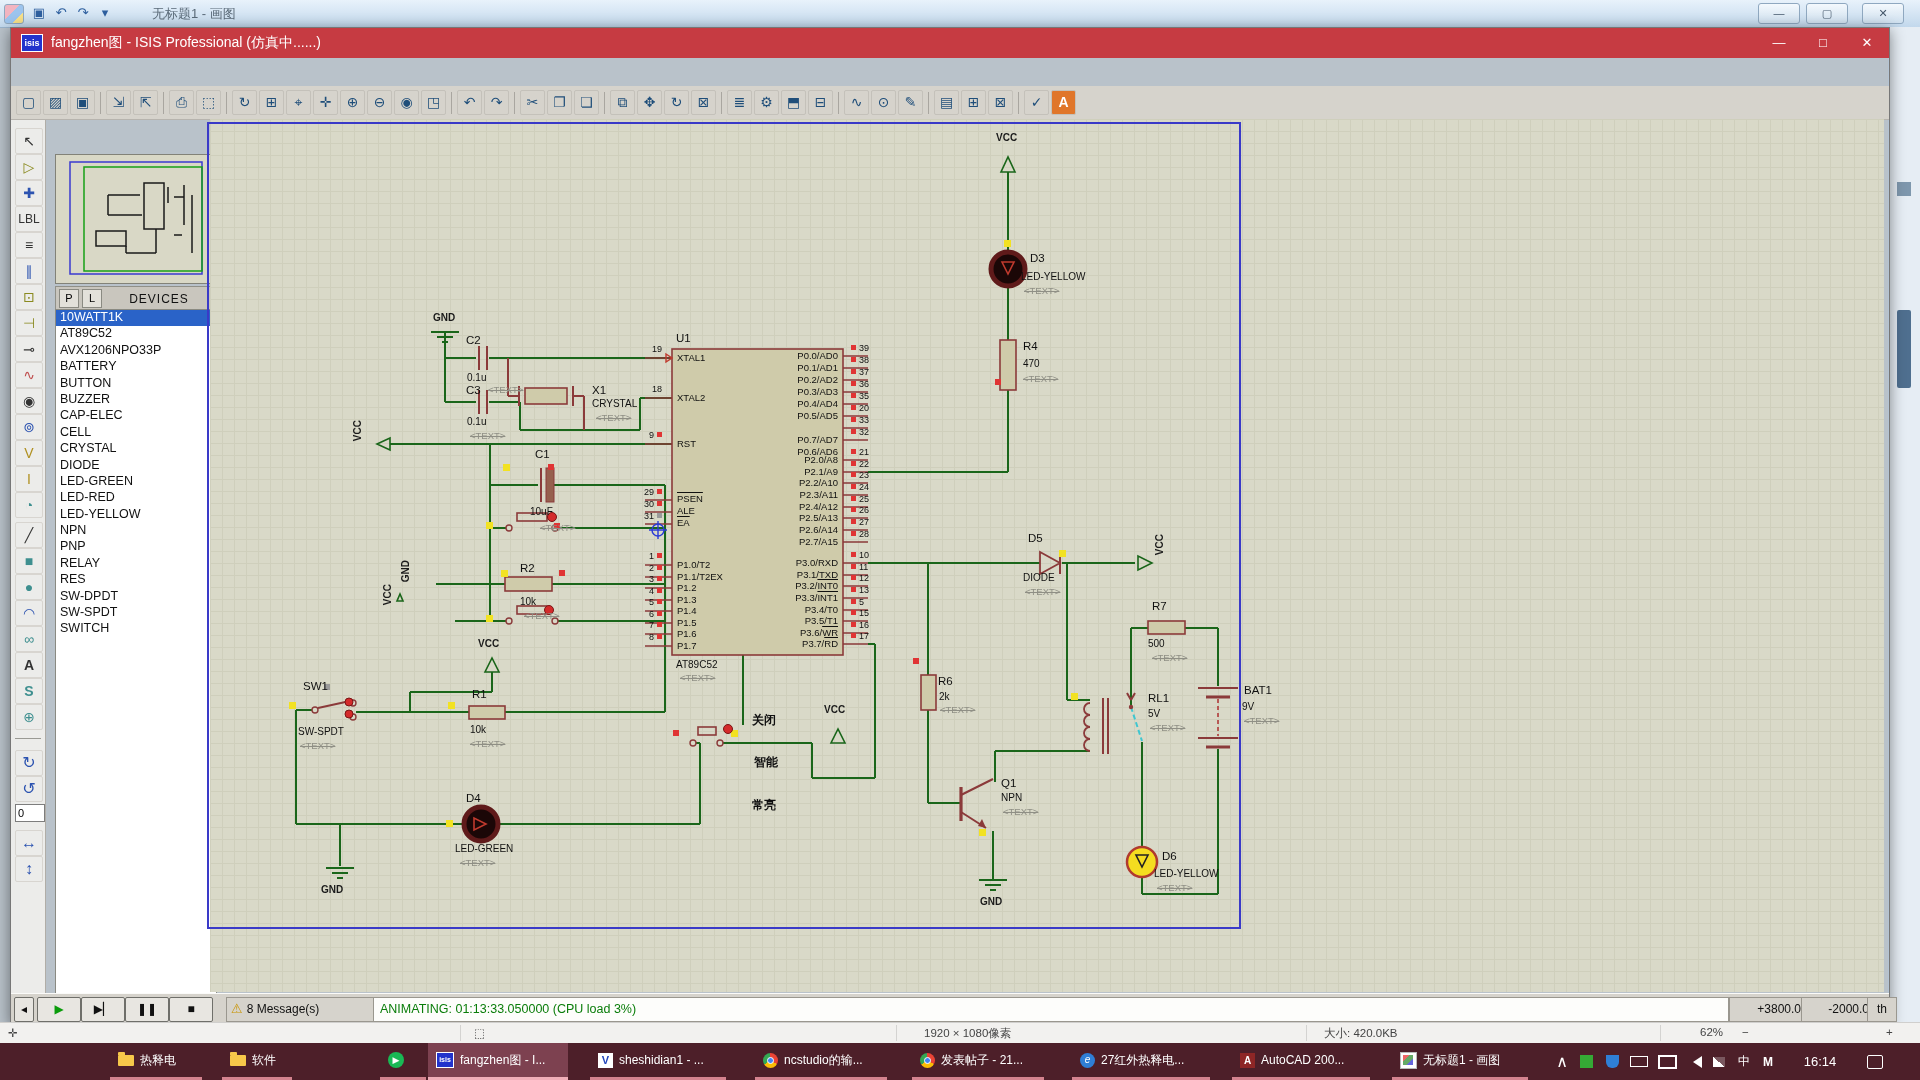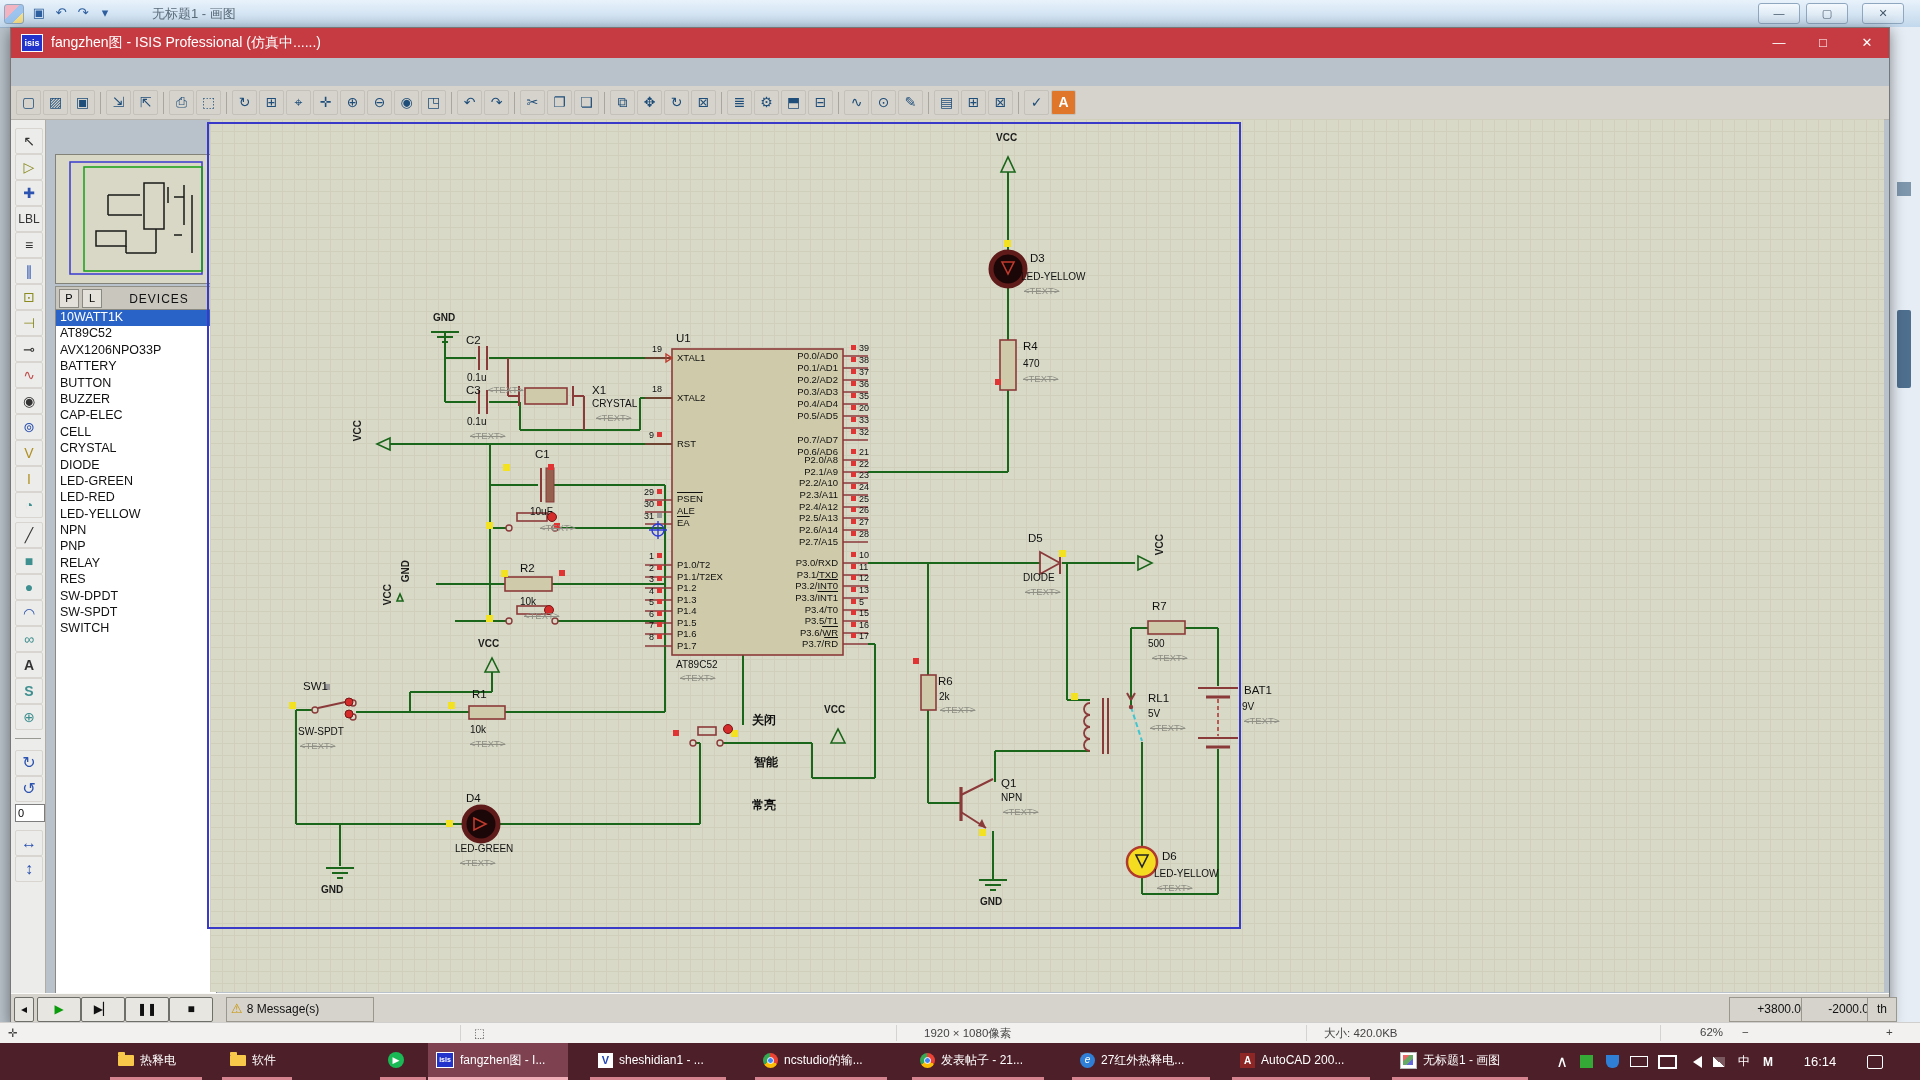--- a/index.html
+++ b/index.html
@@ -499,20 +499,21 @@
     <div class="dev">SWITCH</div>
   </div>
 
   <div class="s" id="sbar" style="pointer-events:auto">
     <span class="s simb" style="left:3px;width:18px">◂</span>
     <span class="s simb play" style="left:26px">▶</span>
     <span class="s simb" style="left:70px">▶▏</span>
     <span class="s simb" style="left:114px">❚❚</span>
     <span class="s simb" style="left:158px">■</span>
     <span class="s" id="msgbox"><span id="warn">⚠</span><span>8 Message(s)</span></span>
+    <span class="s" id="animbox">ANIMATING: 01:13:33.050000 (CPU load 3%)</span>
     <span class="s coord" style="left:1718px;width:66px">+3800.0</span>
     <span class="s coord" style="left:1790px;width:62px">-2000.0</span>
     <span class="s coord" style="left:1856px;width:18px;text-align:center">th</span>
   </div>
 </div>
 
 <div class="s" id="pstat">
   <span style="left:8px">✛</span>
   <span style="left:474px">⬚</span>
   <i class="s psep" style="left:460px"></i>

